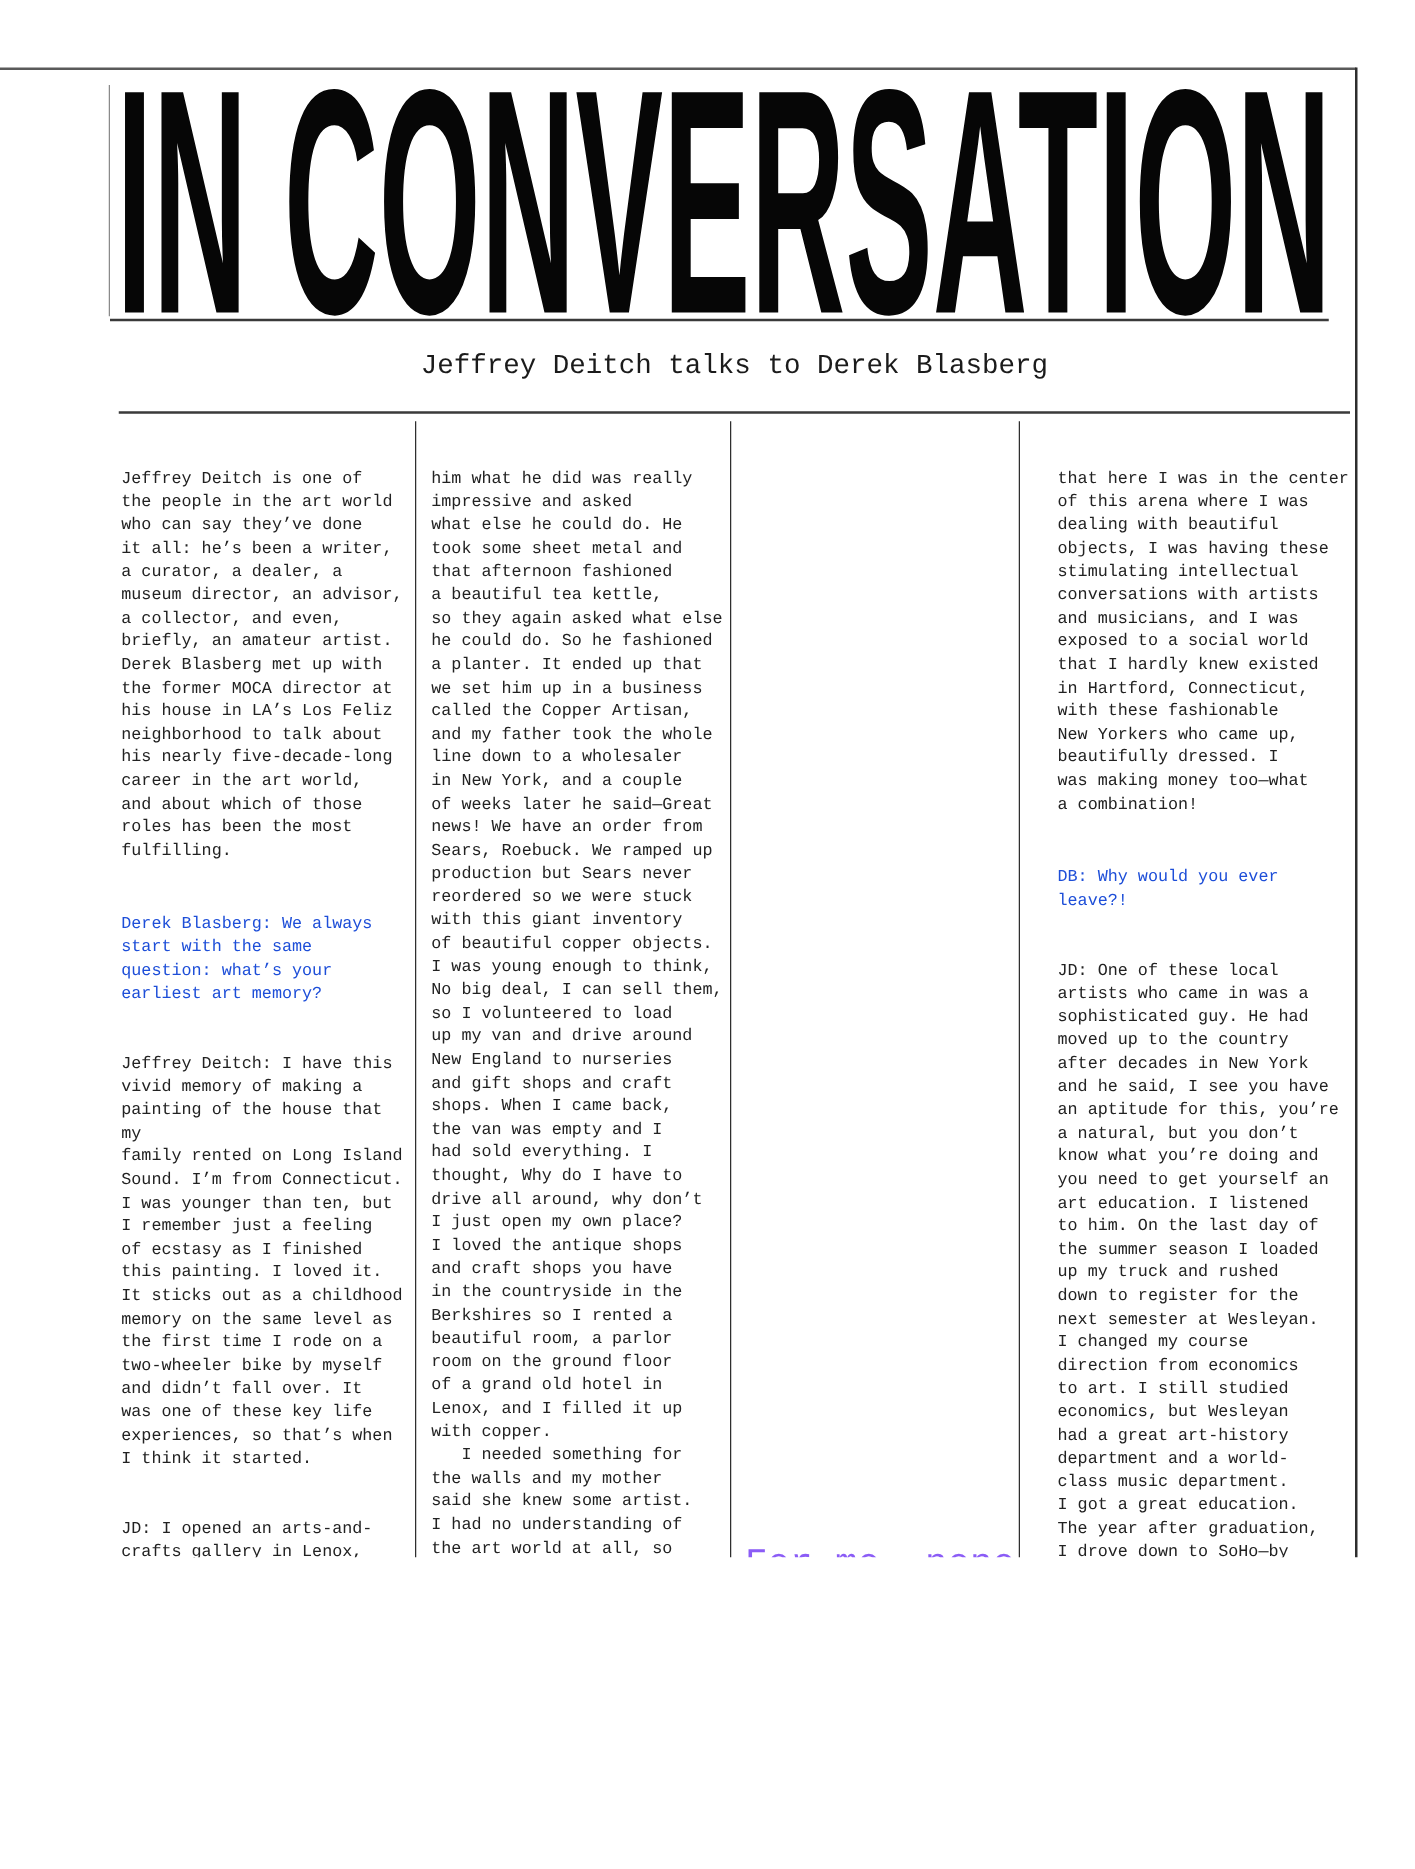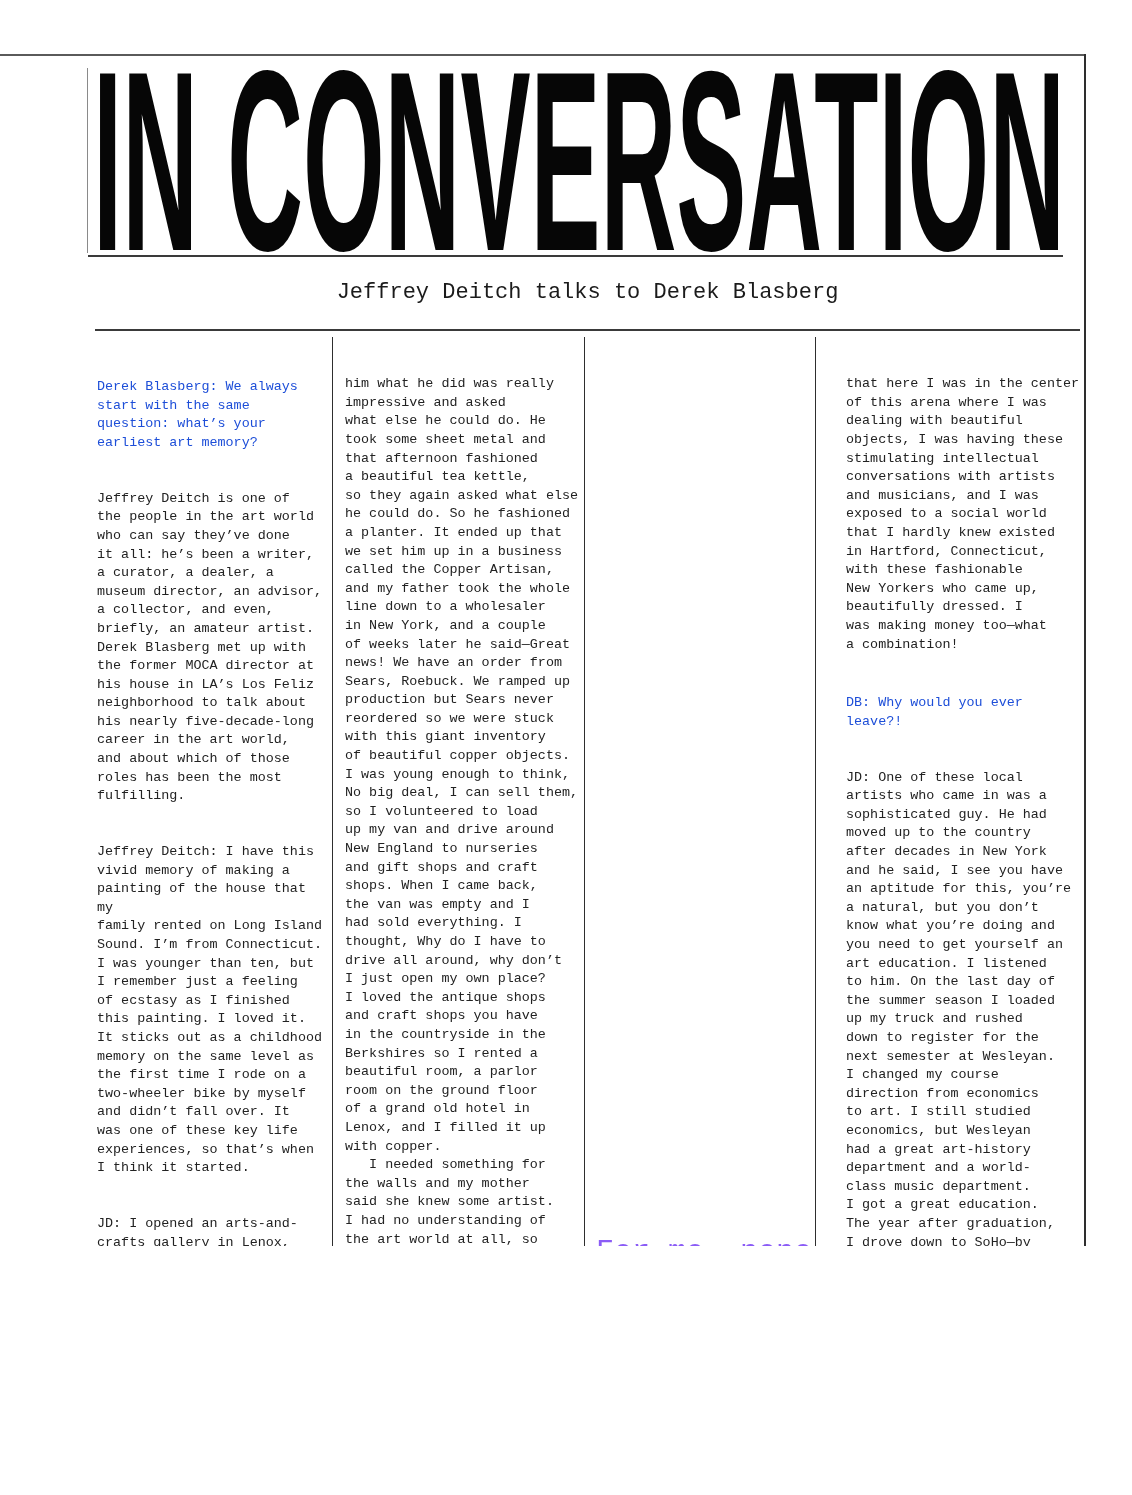--- a/index.html
+++ b/index.html
@@ -60,41 +60,41 @@
 
   <div class="subtitle">Jeffrey Deitch talks to Derek Blasberg</div>
 
   <div class="columns-rule"></div>
 
   <div class="divider d1"></div>
   <div class="divider d2"></div>
   <div class="divider d3"></div>
 
   <div class="col col1">
-    <div class="block q">Derek Blasberg: We always
-start with the same
-question: what’s your
-earliest art memory?</div>
     <div class="block">Jeffrey Deitch is one of
 the people in the art world
 who can say they’ve done
 it all: he’s been a writer,
 a curator, a dealer, a
 museum director, an advisor,
 a collector, and even,
 briefly, an amateur artist.
 Derek Blasberg met up with
 the former MOCA director at
 his house in LA’s Los Feliz
 neighborhood to talk about
 his nearly five-decade-long
 career in the art world,
 and about which of those
 roles has been the most
 fulfilling.</div>
+    <div class="block q">Derek Blasberg: We always
+start with the same
+question: what’s your
+earliest art memory?</div>
     <div class="block">Jeffrey Deitch: I have this
 vivid memory of making a
 painting of the house that my
 family rented on Long Island
 Sound. I’m from Connecticut.
 I was younger than ten, but
 I remember just a feeling
 of ecstasy as I finished
 this painting. I loved it.
 It sticks out as a childhood

